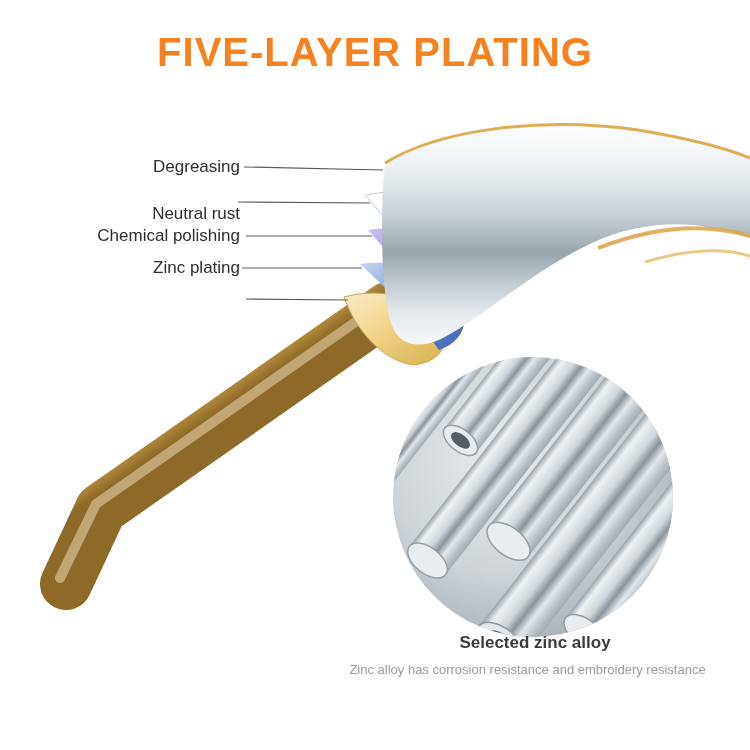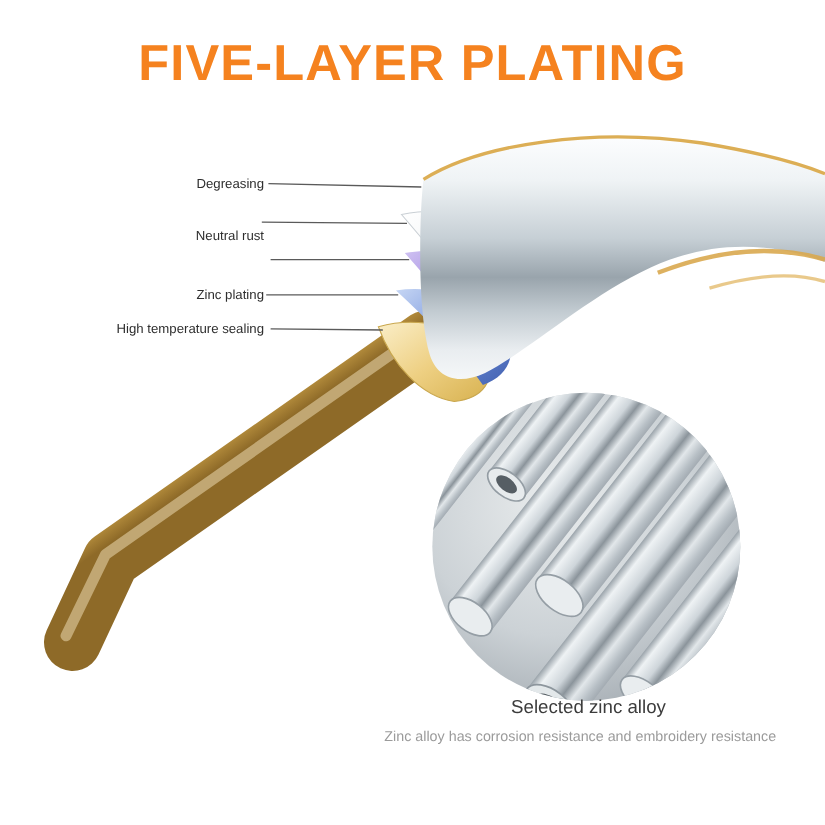--- a/index.html
+++ b/index.html
@@ -1,25 +1,25 @@
 <!DOCTYPE html>
 <html><head>
 <meta charset="utf-8">
 <style>
   html,body{margin:0;padding:0;background:#ffffff;}
   .canvas{position:relative;width:750px;height:750px;background:#ffffff;overflow:hidden;
           font-family:"Liberation Sans",sans-serif;}
   .illustration{position:absolute;top:0;left:0;}
   .title{position:absolute;top:30px;left:0;width:100%;margin:0;text-align:center;
-         font-size:46px;font-weight:bold;color:#f5821f;letter-spacing:1px;}
-  .layer-label{position:absolute;right:510px;white-space:nowrap;font-size:12px;
+         font-size:40px;font-weight:bold;color:#f5821f;letter-spacing:1px;}
+  .layer-label{position:absolute;right:510px;white-space:nowrap;font-size:17px;
                line-height:20px;color:#2e2e2e;}
   .l0{top:157px}.l1{top:204px}.l2{top:226px}.l3{top:258px}.l4{top:289px}
   .caption{position:absolute;top:633px;left:335px;width:400px;text-align:center;
-           font-size:17px;font-weight:normal;color:#3c3c3c;}
+           font-size:17px;font-weight:bold;color:#3c3c3c;}
   .subcaption{position:absolute;top:662px;left:300px;width:455px;text-align:center;
               font-size:13px;color:#9b9b9b;}
 </style>
 </head>
 <body>
 
 <div class="canvas">
 
   <svg class="illustration" width="750" height="750" viewBox="0 0 750 750" xmlns="http://www.w3.org/2000/svg">
     <defs>
@@ -127,19 +127,19 @@
           <ellipse cx="174" cy="20" rx="20" ry="11" fill="#e9edef" stroke="#959ea5" stroke-width="1.5"></ellipse>
         </g>
       </g>
     </g>
   </svg>
 
   <h1 class="title">FIVE-LAYER PLATING</h1>
 
   <div class="layer-label l0">Degreasing</div>
   <div class="layer-label l1">Neutral rust</div>
+  <div class="layer-label l2">Chemical polishing</div>
   <div class="layer-label l3">Zinc plating</div>
-  <div class="layer-label l4">High temperature sealing</div>
 
   <div class="caption">Selected zinc alloy</div>
   <div class="subcaption">Zinc alloy has corrosion resistance and embroidery resistance</div>
 
 </div>
 
 </body></html>

